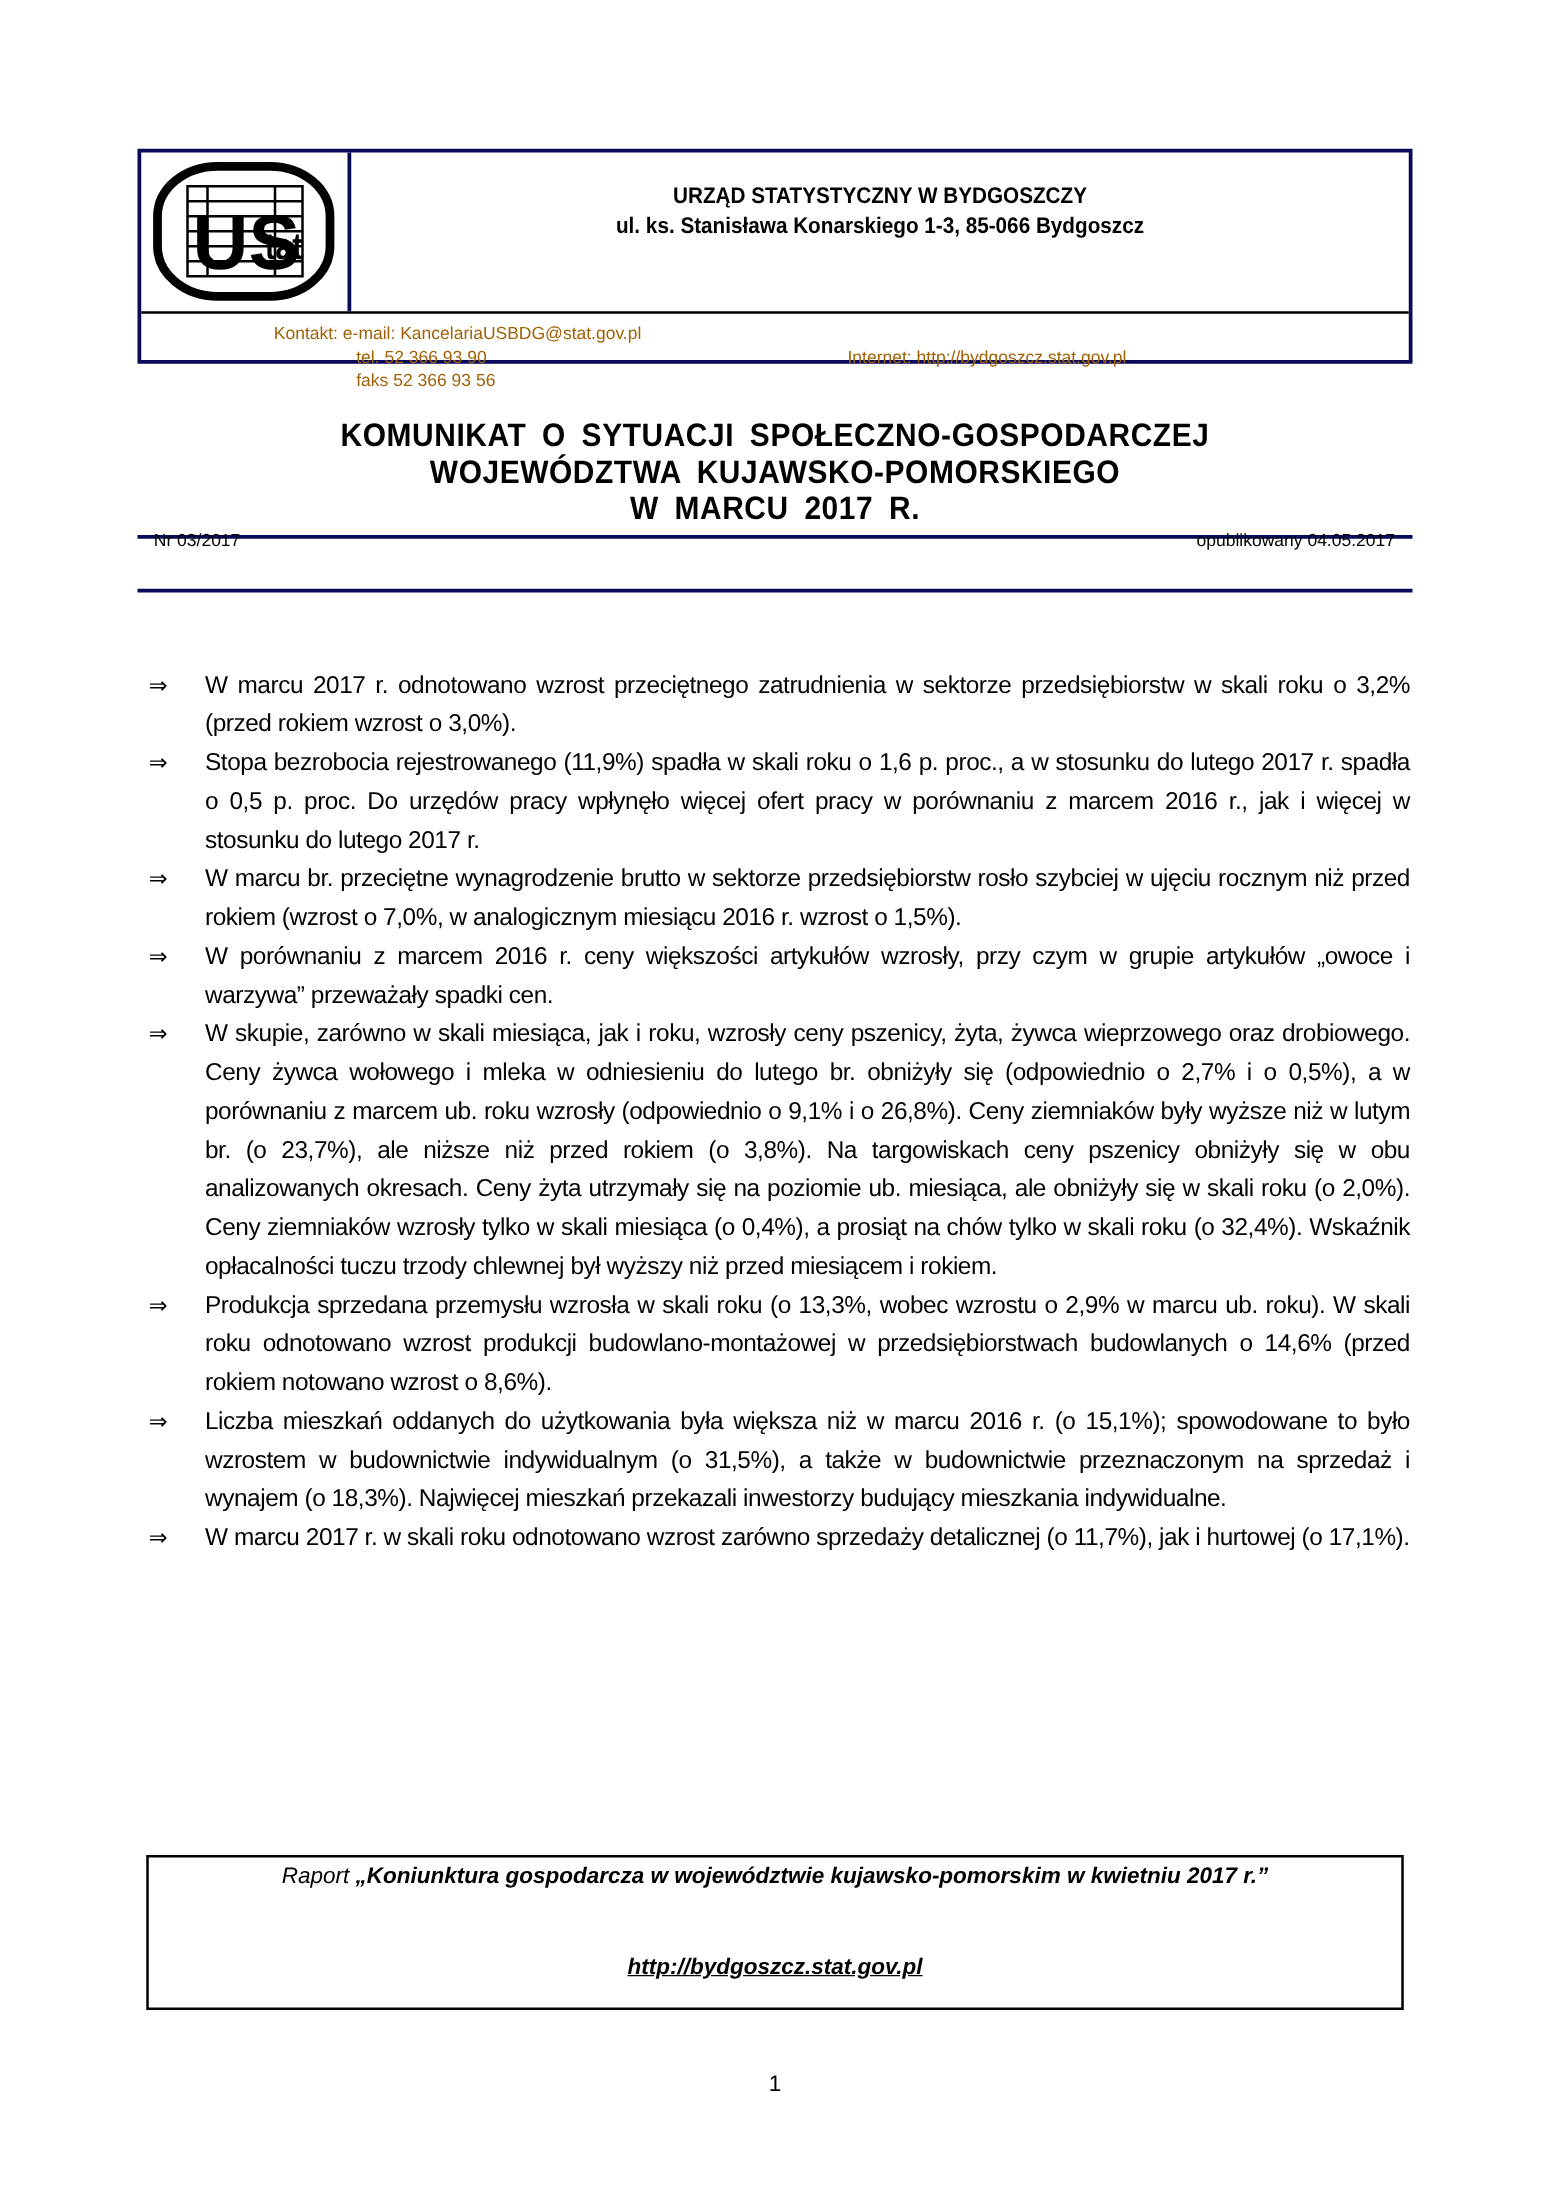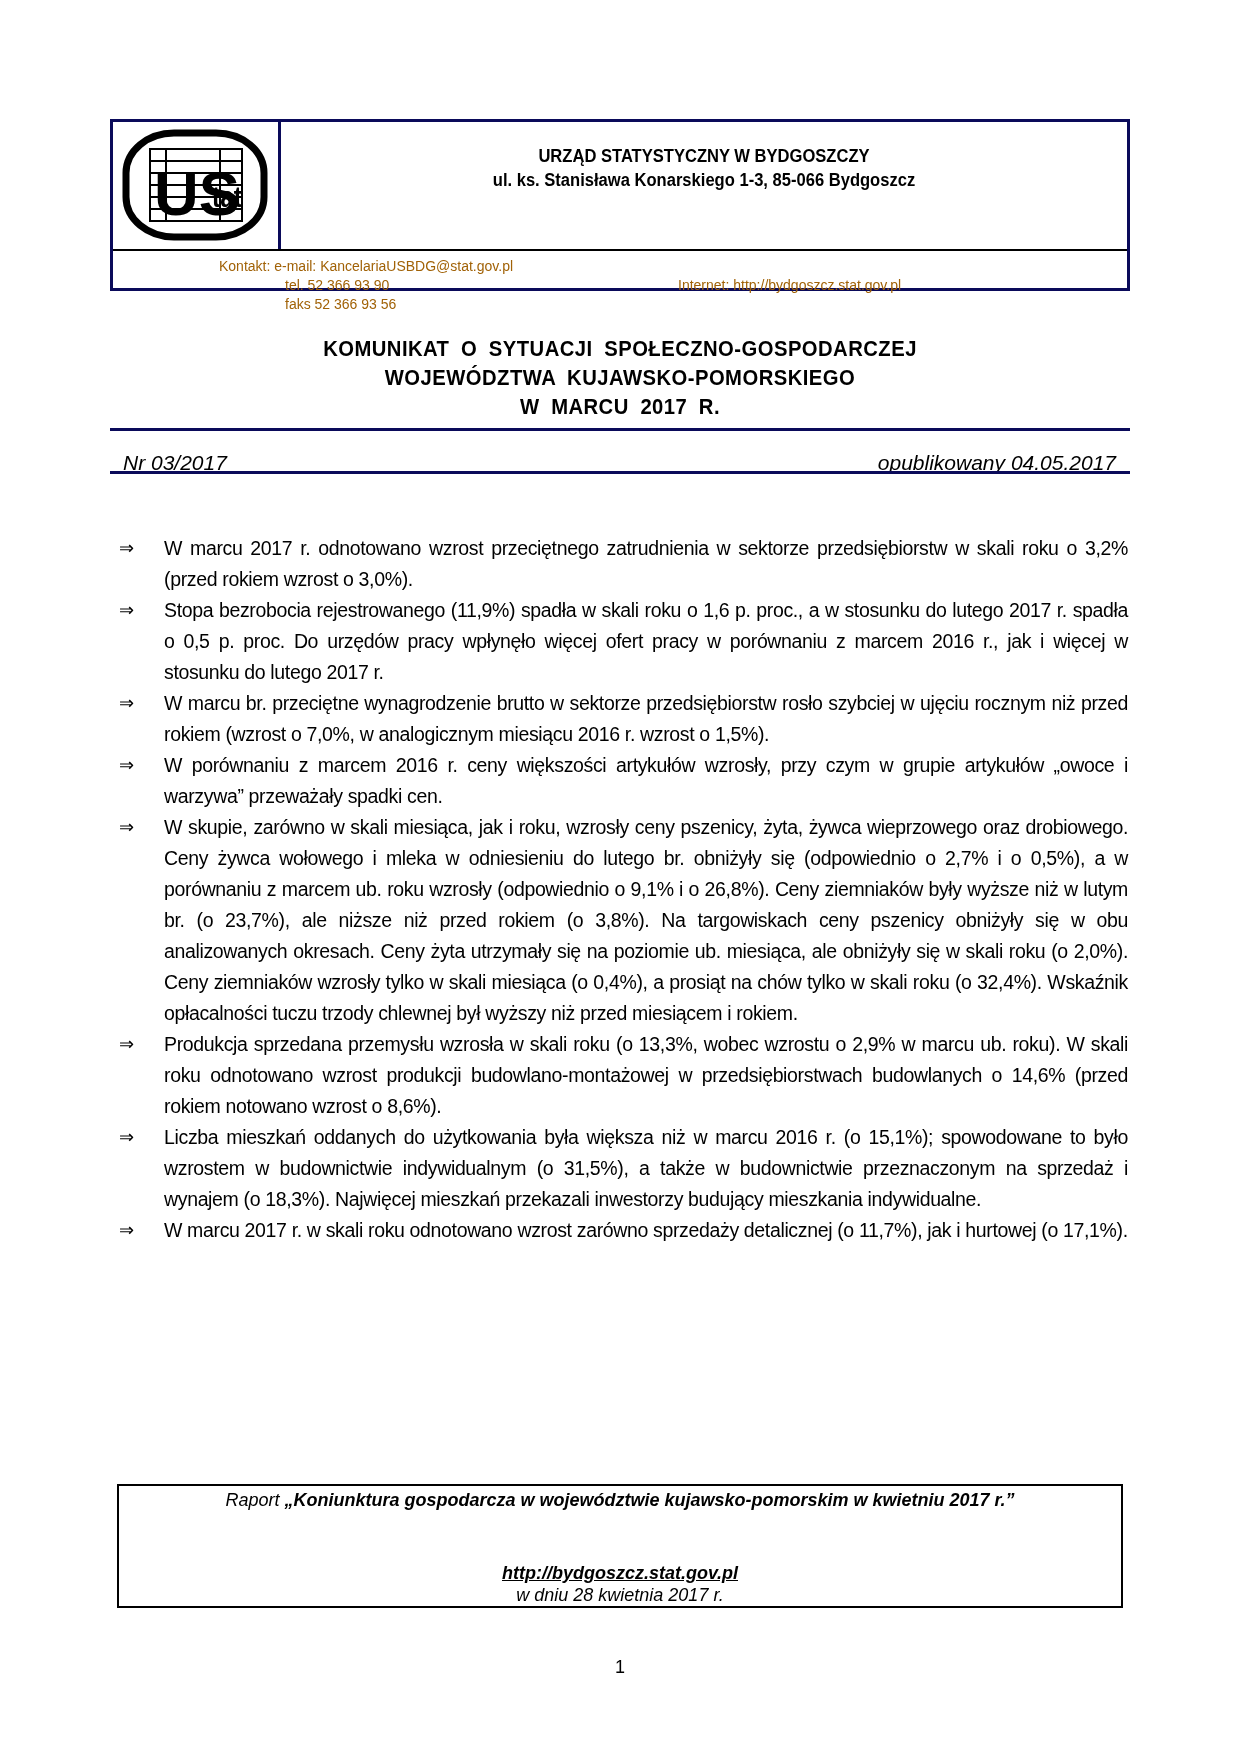--- a/index.html
+++ b/index.html
@@ -17,25 +17,25 @@
     .org-addr { font-size: 18px; font-weight: bold; line-height: 24px; transform: scaleX(0.92); }
 
     .contact { position: absolute; left: 0; top: 129px; right: 0; bottom: 0; font-size: 14px; color: #a16207; }
     .contact .c1 { position: absolute; left: 106px; top: 7px; }
     .contact .c2 { position: absolute; left: 172px; top: 26px; }
     .contact .c3 { position: absolute; left: 172px; top: 45px; }
     .contact .c4 { position: absolute; left: 565px; top: 26px; }
 
     
     .title { position: absolute; left: 110px; width: 1020px; top: 334px; text-align: center;
-             font-weight: bold; font-size: 22px; line-height: 29px; letter-spacing: 0.5px; word-spacing: 6px; }
+             font-weight: bold; font-size: 26px; line-height: 29px; letter-spacing: 0.5px; word-spacing: 6px; }
     .title div { transform: scaleX(0.92); }
 
     .rule { position: absolute; left: 110px; width: 1020px; height: 3px; background: #0a0a5a; }
-    .issue-row { position: absolute; left: 110px; width: 1020px; top: 451px; height: 30px; font-size: 21px; font-style: italic; }
+    .issue-row { position: absolute; left: 110px; width: 1020px; top: 424px; height: 30px; font-size: 14px; }
     .issue-no { position: absolute; left: 13px; top: 0; }
     .issue-date { position: absolute; right: 14px; top: 0; }
 
     
     .bullets { position: absolute; left: 114px; top: 533px; width: 1014px; }
     .bullet { position: relative; padding-left: 50px; font-size: 19.5px; line-height: 31px; text-align: justify; }
     .bullet .arrow { position: absolute; left: 5px; top: 0; font-size: 18px; }
     .bullet .txt { display: block; transform-origin: left top; letter-spacing: -0.35px; }
 
     
@@ -129,16 +129,15 @@
     <span class="arrow">⇒</span>
     <span class="txt">W marcu 2017 r. w skali roku odnotowano wzrost zarówno sprzedaży detalicznej (o 11,7%), jak i hurtowej (o 17,1%).</span>
   </div>
 </div>
 
 <div class="footer-box">
   <div class="fb-l1">
     <span>Raport </span><b>„Koniunktura gospodarcza w województwie kujawsko-pomorskim w kwietniu 2017 r.”</b>
   </div>
   <div class="fb-l3">http://bydgoszcz.stat.gov.pl</div>
-  <div class="fb-l4">w dniu 28 kwietnia 2017 r.</div>
 </div>
 
 <div class="page-no">1</div>
 
 </body></html>

